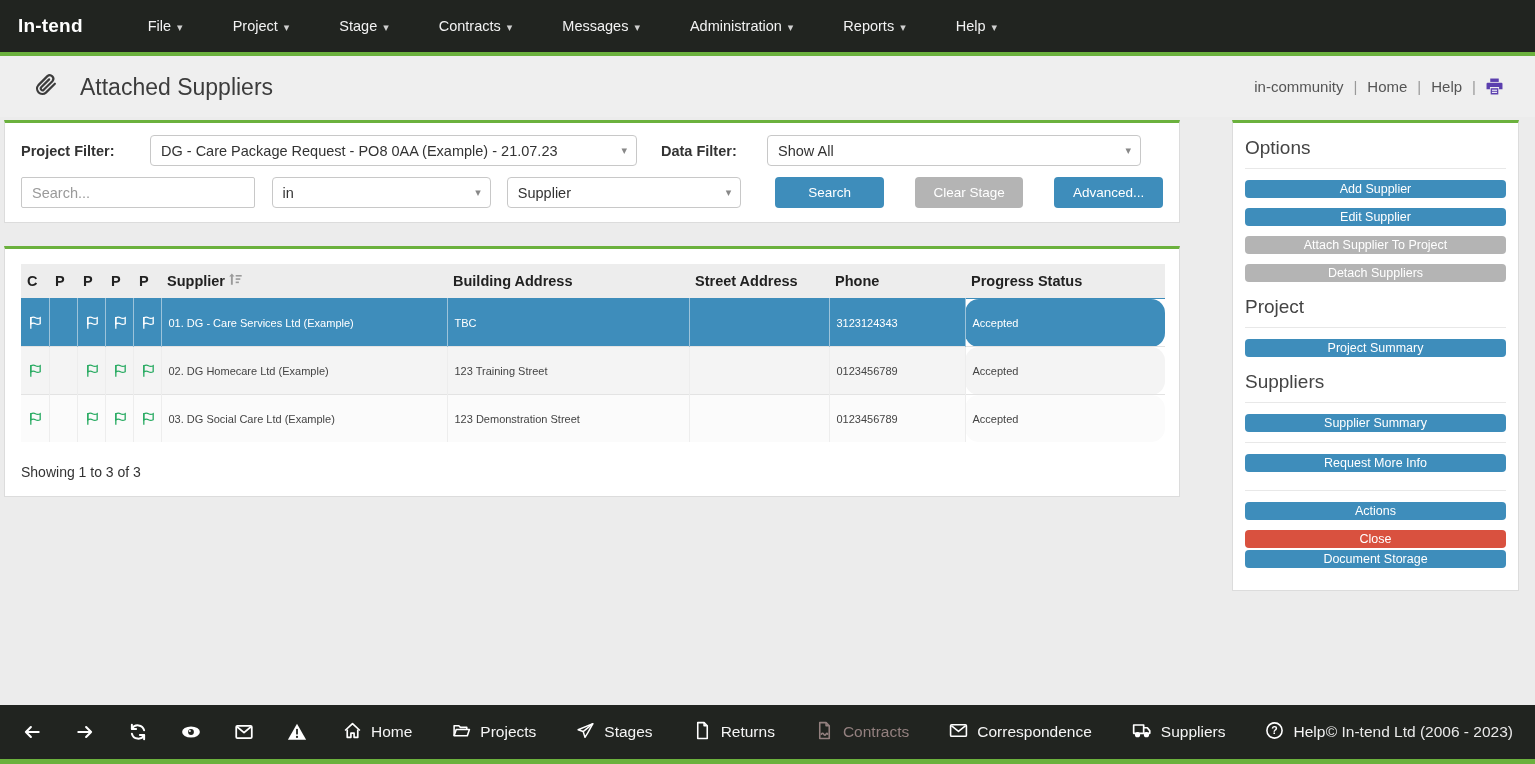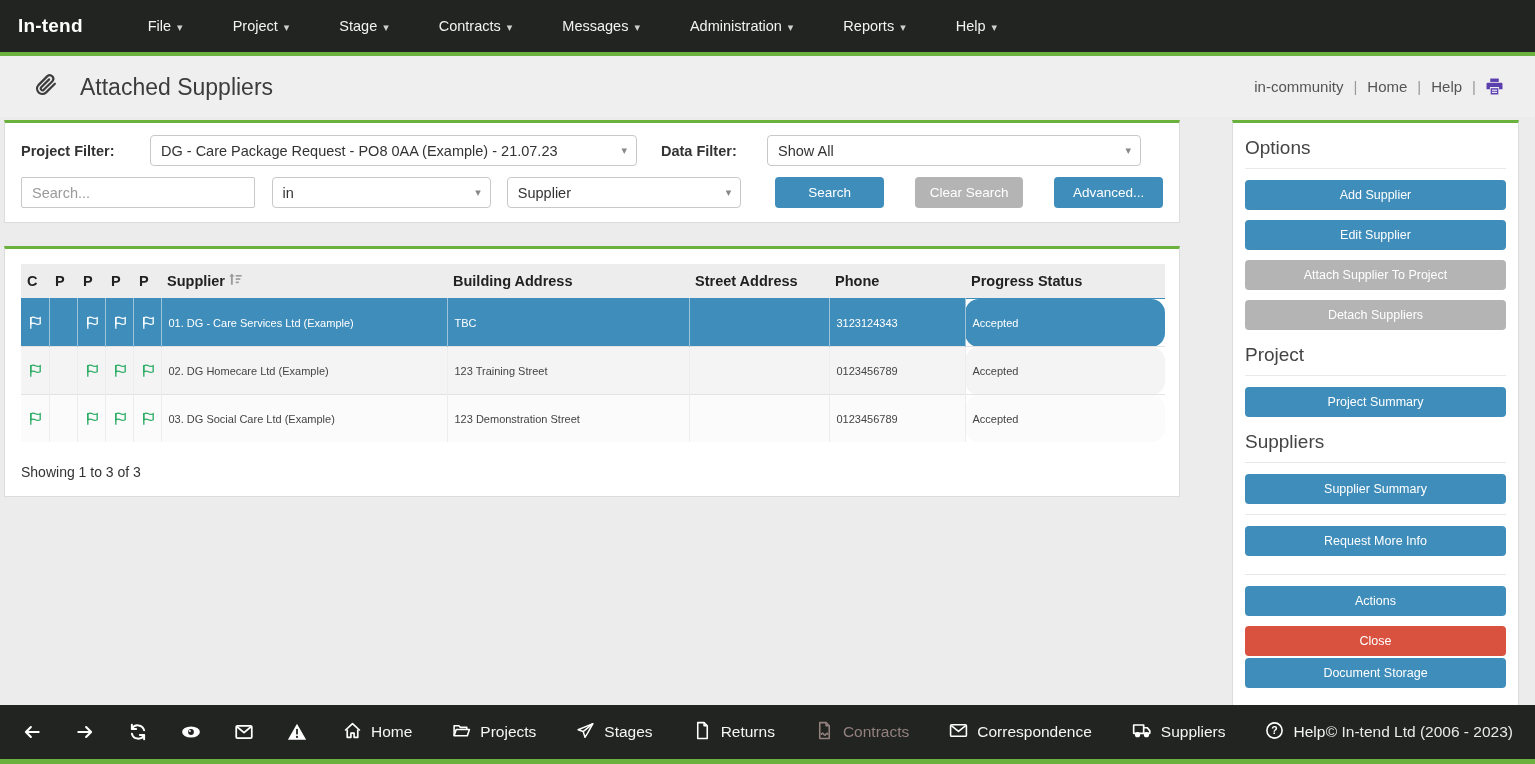--- a/index.html
+++ b/index.html
@@ -84,21 +84,21 @@
   .noflag svg { visibility:hidden; }
   .table-summary { margin-top:22px; font-size:14px; color:#333; }
   
   .sidebar {
     position:absolute; left:1232px; top:120px; width:287px;
     background:#fff; border:1px solid #dcdcdc; border-top:3px solid #6bb13d;
     padding:10px 12px 12px 12px;
   }
   .sb-heading { font-size:19px; color:#444; padding:4px 0 9px 0; }
   .sb-hr { border:none; border-top:1px solid #e8e8e8; margin:0 0 11px 0; }
-  .sb-btn { display:block; width:100%; height:30px; font-size:12.5px; margin-bottom:10px; }
+  .sb-btn { display:block; width:100%; height:18px; font-size:12.5px; margin-bottom:10px; }
   .sb-gap { height:8px; }
   
   .footer {
     position:absolute; left:0; bottom:0; width:100%; height:59px;
     background:#212420; border-bottom:5px solid #6bb13d;
     display:flex; align-items:center; padding:0 22px; color:#fff;
   }
   .f-icons { display:flex; align-items:center; gap:33px; margin-right:36px; }
   .f-iconbtn { cursor:pointer; display:flex; align-items:center; }
   .f-nav { display:flex; align-items:center; gap:40px; flex:1; }
@@ -172,21 +172,21 @@
       <input class="text-input" type="text" placeholder="Search..." style="">
       <div class="select" style="width:230px; margin-left:17px;">
         <span>in</span>
         <span class="sel-caret">▾</span>
       </div>
       <div class="select" style="width:246px; margin-left:16px;">
         <span>Supplier</span>
         <span class="sel-caret">▾</span>
       </div>
       <button class="btn btn-blue filter-btn" style="margin-left:34px;">Search</button>
-      <button class="btn btn-gray filter-btn" style="margin-left:31px;">Clear Search</button>
+      <button class="btn btn-gray filter-btn" style="margin-left:31px;">Clear Stage</button>
       <button class="btn btn-blue filter-btn" style="margin-left:31px;">Advanced...</button>
     </div>
   </div>
 
   <div class="panel table-panel">
     <table class="suppliers">
       <colgroup>
         <col style="width:28px">
           <col style="width:28px">
           <col style="width:28px">

